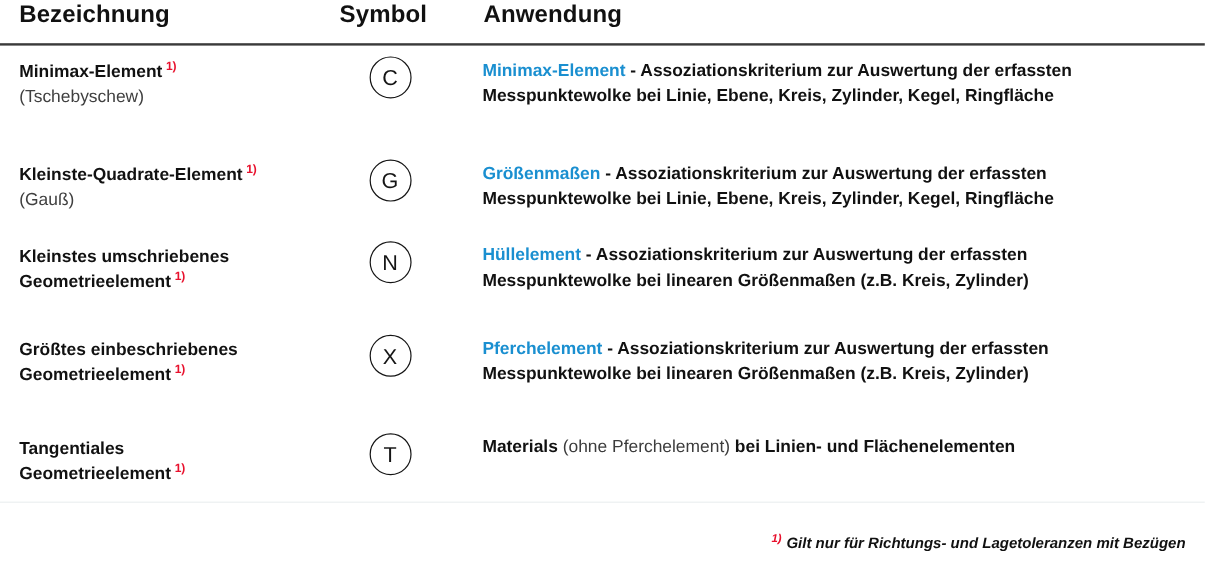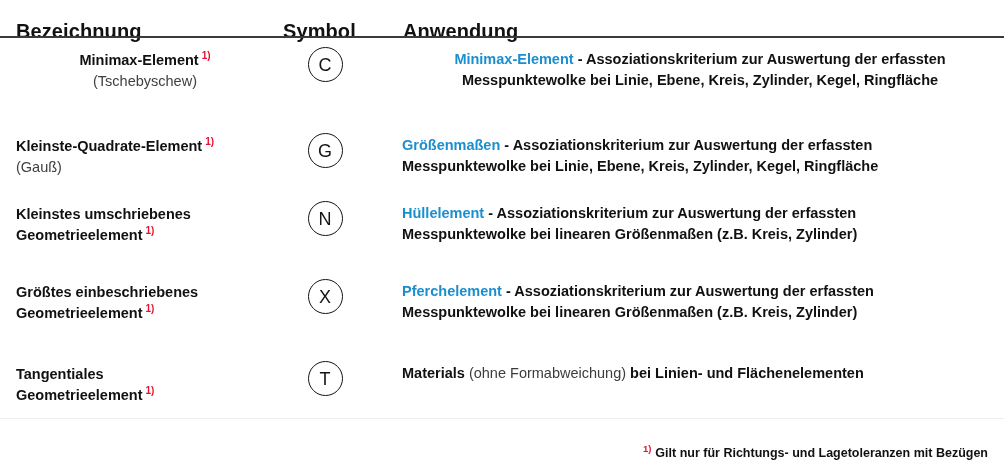--- a/index.html
+++ b/index.html
@@ -21,21 +21,21 @@
     position: relative;
     width: 1004px;
     height: 471px;
     box-sizing: border-box;
   }
 
   
   .table-header {
     position: absolute;
     left: 0;
-    top: 19px;
+    top: 0;
     width: 920px;
     height: 30px;
   }
   .th {
     position: absolute;
     font-size: 20px;
     font-weight: bold;
     letter-spacing: 0.1px;
     color: #111111;
     white-space: nowrap;
@@ -62,21 +62,21 @@
     height: 1px;
     background: #eceff1;
   }
 
   
   .row {
     position: absolute;
     left: 0;
     width: 1004px;
   }
-  .row-0 { top: 46px;  height: 76px; text-align: center; }
+  .row-0 { top: 46px;  height: 76px; }
   .row-1 { top: 132px; height: 78px; }
   .row-2 { top: 200px; height: 78px; }
   .row-3 { top: 278px; height: 82px; }
   .row-4 { top: 360px; height: 58px; }
 
   
   .cell-name {
     position: absolute;
     left: 16px;
     top: 4px;
@@ -152,20 +152,21 @@
   
   .footnote {
     position: absolute;
     right: 16px;
     top: 446px;
     font-size: 12.5px;
     font-weight: bold;
     color: #111111;
     white-space: nowrap;
     text-align: right;
+    font-style: italic;
   }
   .footnote .fn-mark {
     color: #e8112d;
     font-size: 9.5px;
     font-weight: bold;
     vertical-align: super;
     line-height: 0;
     margin-right: 4px;
   }
 </style>
@@ -239,21 +240,21 @@
 
   <div class="row row-4">
     <div class="cell-name">
       <div class="name-line-1">Tangentiales</div>
       <div class="name-line-2 bold"><span>Geometrieelement</span><span class="fn">1)</span></div>
     </div>
     <div class="cell-symbol">
       <div class="sym-circle">T</div>
     </div>
     <div class="cell-desc">
-      <div class="desc-line"><span>Materials </span><span class="reg">(ohne Formabweichung)</span><span> bei Linien- und Flächenelementen</span></div>
+      <div class="desc-line"><span>Materials </span><span class="reg">(ohne Pferchelement)</span><span> bei Linien- und Flächenelementen</span></div>
     </div>
   </div>
 
   <div class="footer-rule"></div>
 
   <div class="footnote"><span class="fn-mark">1)</span><span>Gilt nur für Richtungs- und Lagetoleranzen mit Bezügen</span></div>
 
 </div>
 
 </body></html>

